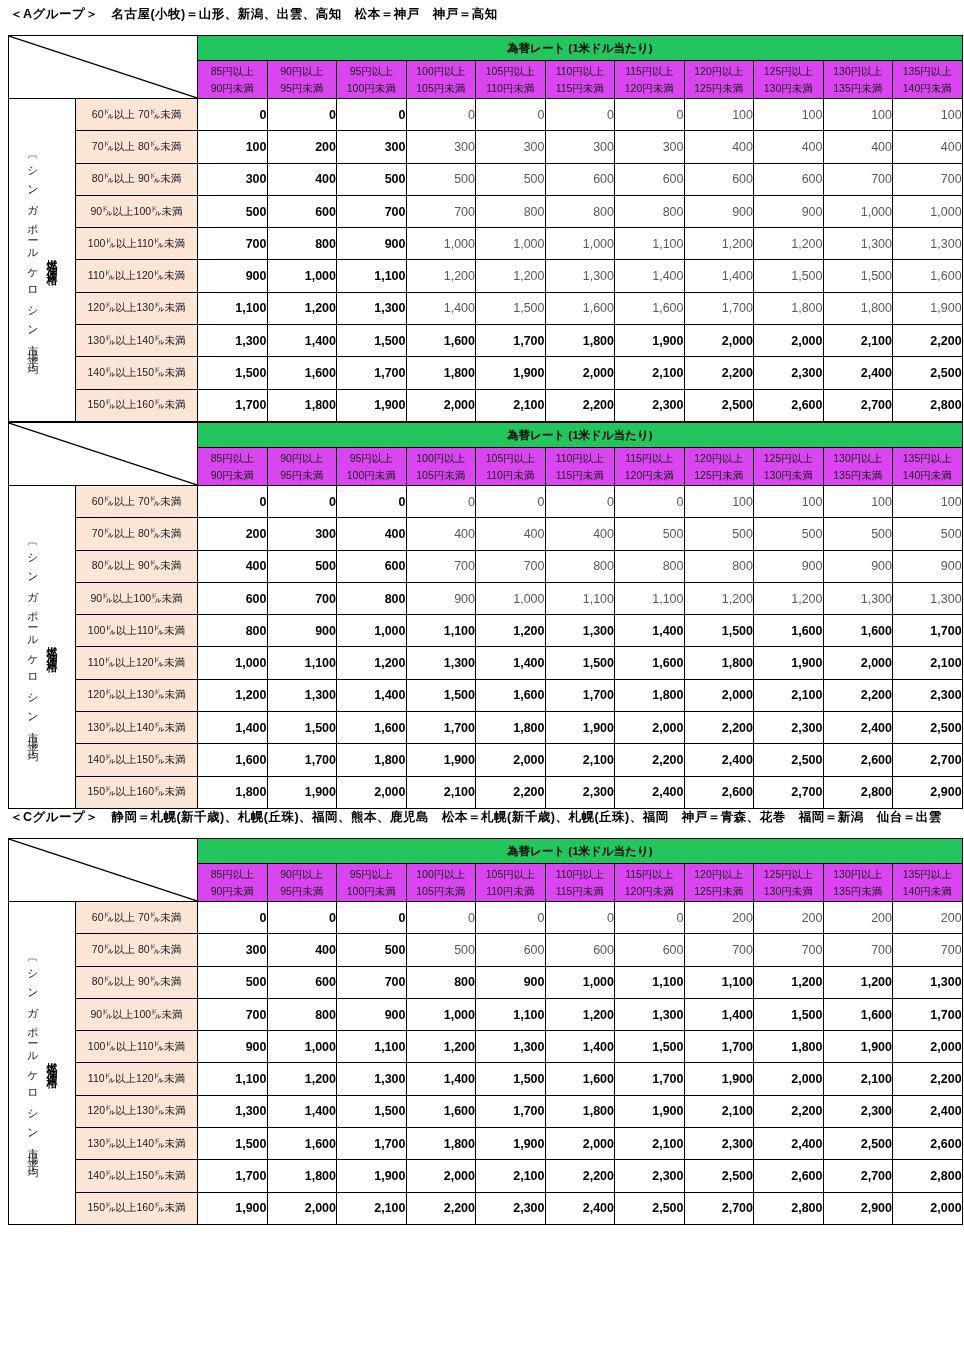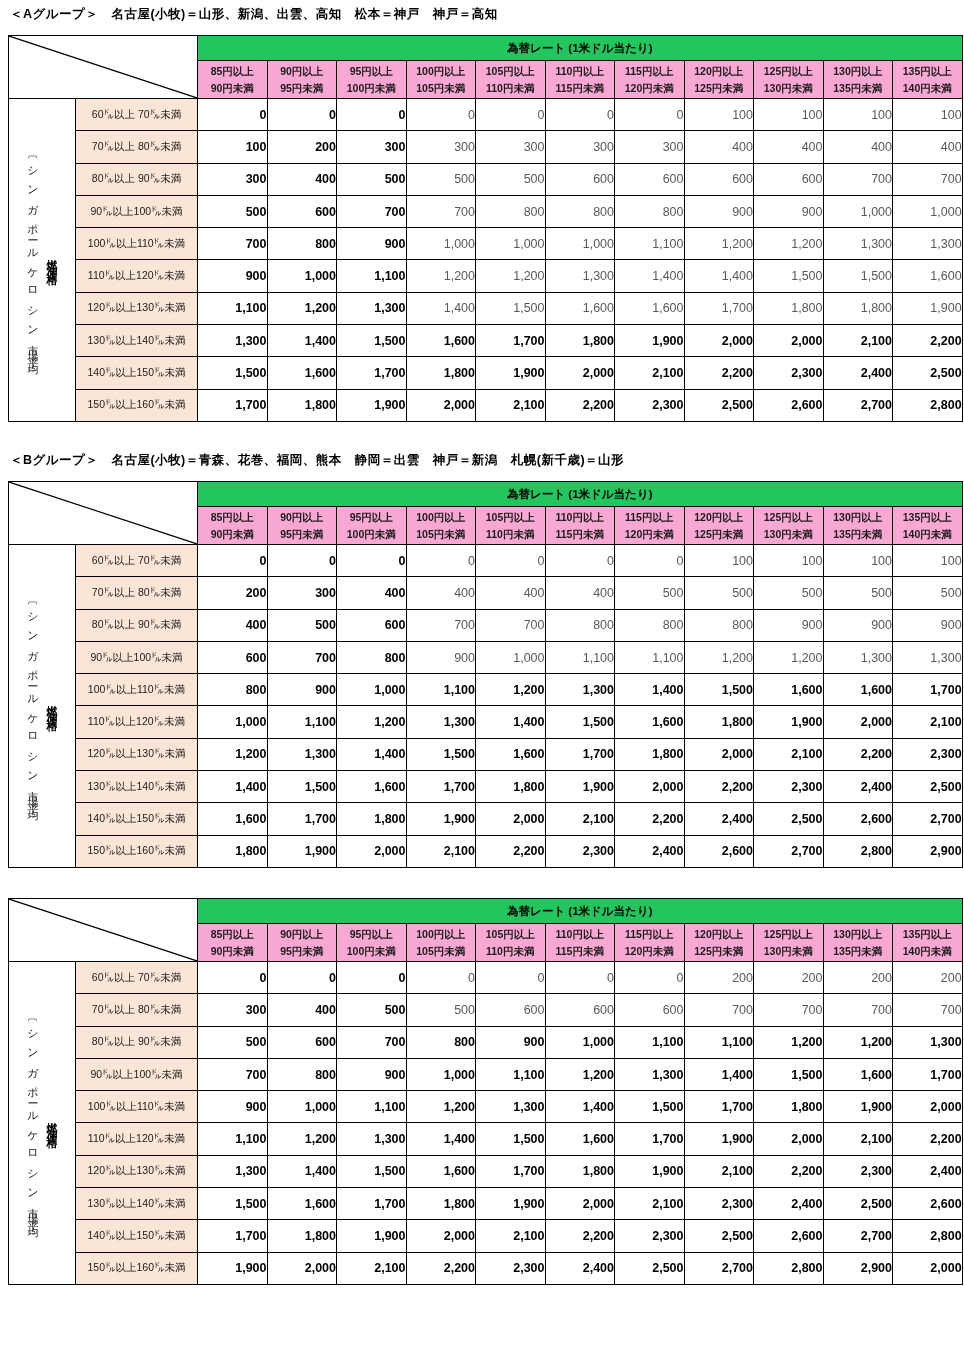--- a/index.html
+++ b/index.html
@@ -2,39 +2,39 @@
 <html><head>
 <meta charset="utf-8">
 <style>
   html,body{margin:0;padding:0;}
   body{
     width:964px;height:1350px;overflow:hidden;background:#ffffff;
     font-family:"Liberation Sans","DejaVu Sans",sans-serif;
     color:#000;
   }
   .page{padding:6px 2px 0 8px;}
-  .group{margin-bottom:30px;}
+  .group{}
   .table-title{
     font-size:12.5px;font-weight:700;letter-spacing:0.5px;
     margin:0 0 12px 2px;color:#000;white-space:nowrap;
   }
   table.fx-table{
     border-collapse:collapse;table-layout:fixed;width:954px;
   }
   table.fx-table td,table.fx-table th{
     border:1px solid #000;padding:0;vertical-align:middle;
   }
   tr.r-head1{height:25px;}
   tr.r-head2{height:38px;}
   tr.data-row{height:32px;}
   td.fx-head{
     font-weight:700;font-size:11.5px;text-align:center;color:#000;background:#22c55e;
   }
   th.th-range{
-    background:#f9a8d4;font-weight:700;font-size:10.5px;line-height:1.6;
+    background:#d946ef;font-weight:400;font-size:10.5px;line-height:1.6;
     color:#1a1a1a;text-align:center;
   }
   th.row-header{
     background:#fbe5d6;font-weight:400;font-size:10.5px;color:#1a1a1a;
     text-align:center;white-space:nowrap;
   }
   td.cell{
     text-align:right;padding-right:9px;font-size:12.5px;color:#595959;background:#fff;
   }
   td.cell.bold{font-weight:700;color:#000;}
@@ -276,21 +276,20 @@
             <td class="cell bold">2,300</td>
             <td class="cell bold">2,500</td>
             <td class="cell bold">2,600</td>
             <td class="cell bold">2,700</td>
             <td class="cell bold">2,800</td>
           </tr>
         </tbody>
       </table>
     </section>
     <section class="group">
-      <h2 class="table-title">＜Bグループ＞　名古屋(小牧)＝青森、花巻、福岡、熊本　静岡＝出雲　神戸＝新潟　札幌(新千歳)＝山形</h2>
       <table class="fx-table">
         <colgroup>
           <col style="width:67px">
           <col style="width:122px">
           <col style="width:69.5px">
           <col style="width:69.5px">
           <col style="width:69.5px">
           <col style="width:69.5px">
           <col style="width:69.5px">
           <col style="width:69.5px">
@@ -500,20 +499,21 @@
             <td class="cell bold">2,400</td>
             <td class="cell bold">2,600</td>
             <td class="cell bold">2,700</td>
             <td class="cell bold">2,800</td>
             <td class="cell bold">2,900</td>
           </tr>
         </tbody>
       </table>
     </section>
     <section class="group">
+      <h2 class="table-title">＜Cグループ＞　静岡＝札幌(新千歳)、札幌(丘珠)、福岡、熊本、鹿児島　松本＝札幌(新千歳)、札幌(丘珠)、福岡　神戸＝青森、花巻　福岡＝新潟　仙台＝出雲</h2>
       <table class="fx-table">
         <colgroup>
           <col style="width:67px">
           <col style="width:122px">
           <col style="width:69.5px">
           <col style="width:69.5px">
           <col style="width:69.5px">
           <col style="width:69.5px">
           <col style="width:69.5px">
           <col style="width:69.5px">

